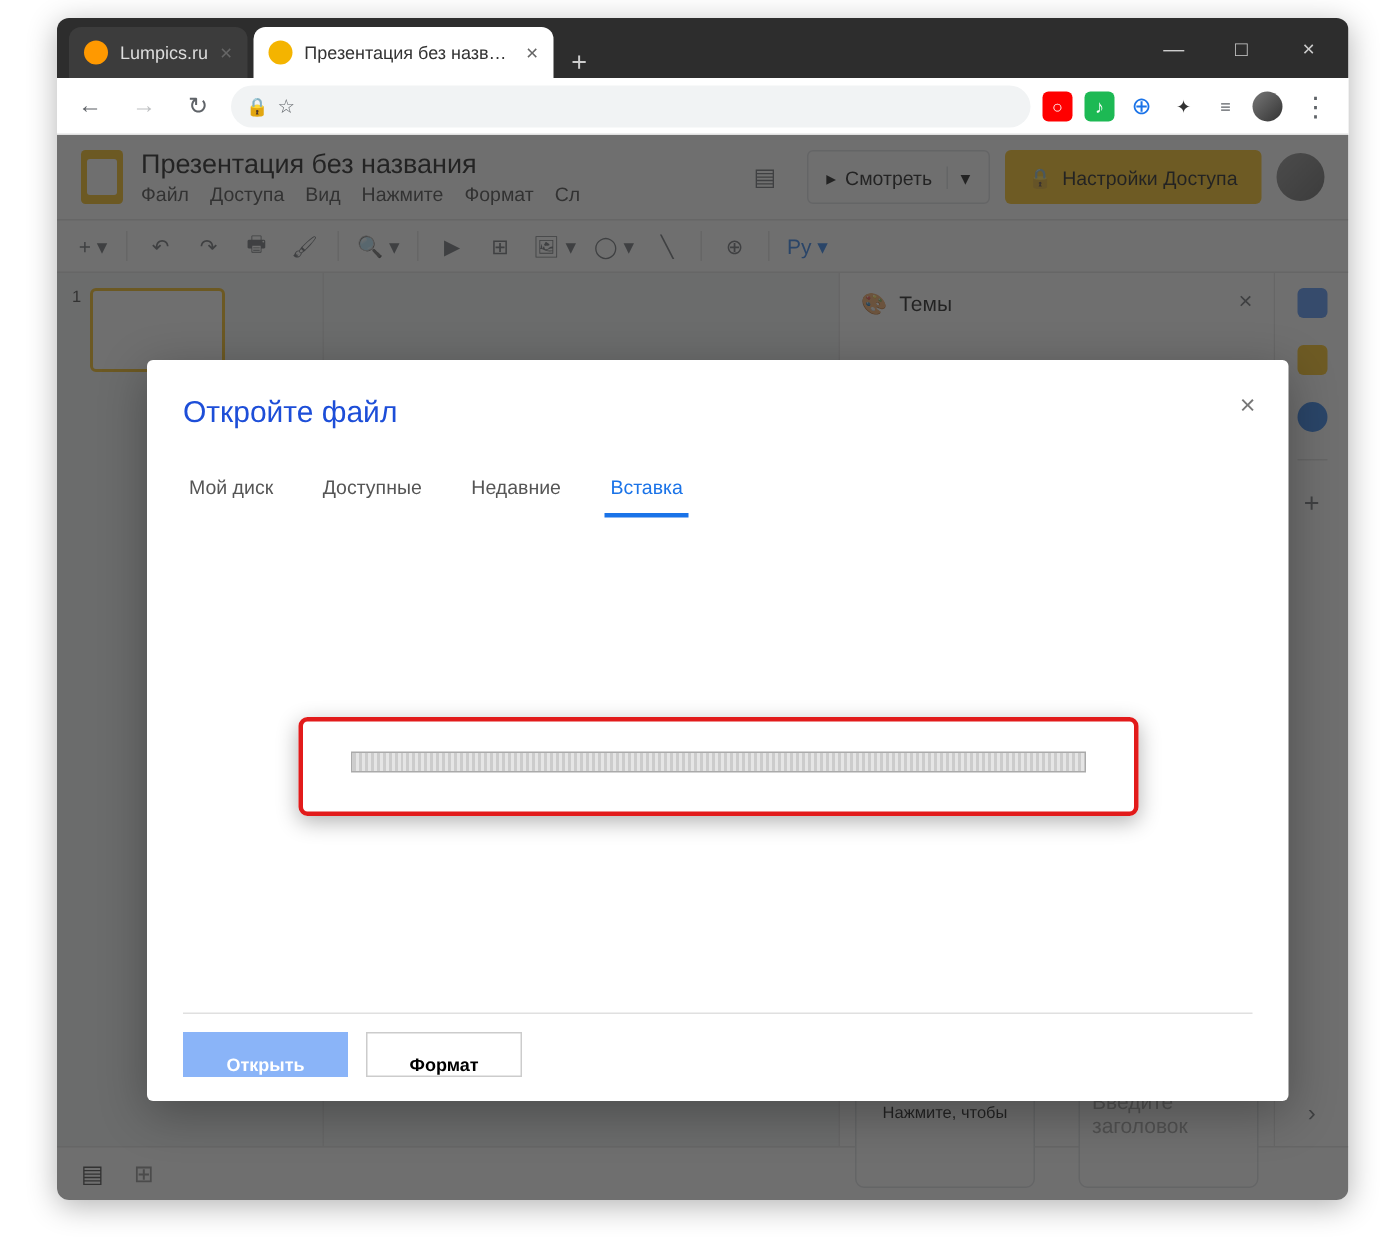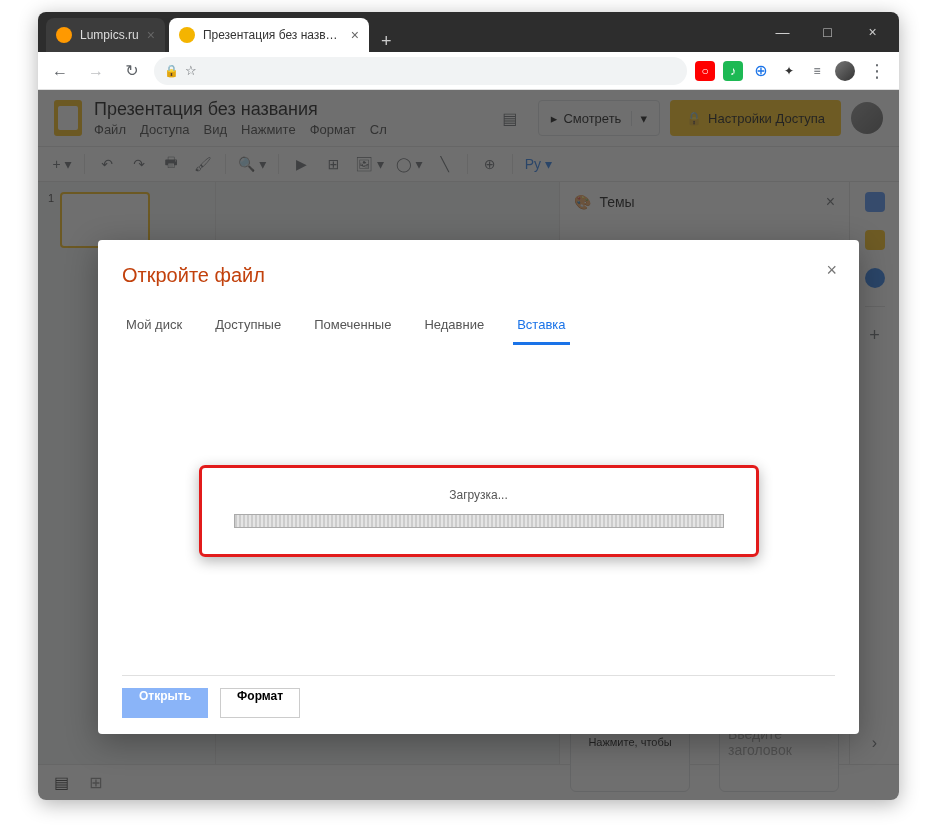--- a/index.html
+++ b/index.html
@@ -51,31 +51,31 @@
 .theme-panel{position:absolute;right:0;top:0;width:290px;height:100%;background:#fff;border-left:1px solid #e0e0e0}
 .theme-header{height:40px;display:flex;align-items:center;padding:0 14px;font-size:14px;gap:8px}
 .theme-close{margin-left:auto;color:#5f6368;cursor:pointer;font-size:16px}
 .theme-cards{padding:10px;display:flex;gap:29px}
 .theme-card{flex:1;height:100px;border:1px solid #dadce0;border-radius:6px;background:#fff;padding:8px;font-size:11px;display:flex;flex-direction:column;justify-content:center;align-items:center}
 .right-rail{width:50px;background:#fff;border-left:1px solid #e0e0e0;display:flex;flex-direction:column;align-items:center;padding-top:10px;gap:18px}
 .rail-icon{width:20px;height:20px;border-radius:4px}
 .bottombar{height:36px;border-top:1px solid #e0e0e0;display:flex;align-items:center;padding:0 16px;gap:20px}
 .overlay{position:absolute;inset:0;background:rgba(50,50,50,.7);z-index:50}
 .modal{position:absolute;top:150px;left:60px;right:40px;bottom:66px;background:#fff;border-radius:4px;box-shadow:0 8px 32px rgba(0,0,0,.3);z-index:60;display:flex;flex-direction:column;padding:24px 24px 16px}
-.modal-title{font-size:20px;color:#c2410c}
+.modal-title{font-size:20px;color:#1d4ed8}
 .modal-close{position:absolute;top:20px;right:22px;font-size:18px;color:#777;cursor:pointer}
 .modal-tabs{display:flex;gap:25px;margin-top:20px;border-bottom:1px solid transparent;font-size:13px;color:#555}
 .mtab{padding:10px 4px;cursor:pointer}
 .mtab.active{color:#1a73e8;border-bottom:3px solid #1a73e8}
 .modal-body{flex:1;display:flex;align-items:center;justify-content:center}
 .loading-box{width:560px;border:3px solid #e21b1b;border-radius:6px;padding:20px 32px 26px;text-align:center;box-shadow:0 4px 14px rgba(0,0,0,.3)}
 .load-text{font-size:12px;color:#555;margin-bottom:12px}
 .progress{height:14px;background:repeating-linear-gradient(90deg,#ccc 0,#ccc 2px,#e5e5e5 2px,#e5e5e5 4px);border:1px solid #aaa}
 .modal-footer{display:flex;gap:12px;padding-top:12px;border-top:1px solid #e0e0e0}
-.fbtn{height:30px;padding:0 16px;border:1px solid #ccc;background:#fff;font-size:12px;font-weight:bold;cursor:pointer;display:flex;align-items:flex-start}
+.fbtn{height:30px;padding:0 28px;border:1px solid #ccc;background:#fff;font-size:12px;font-weight:bold;cursor:pointer;display:flex;align-items:flex-end}
 .fbtn.primary{background:#8ab4f8;color:#fff;border-color:#8ab4f8}
 </style>
 </head>
 <body>
 
 <div class="window">
   <div class="titlebar">
     <div class="tab">
       <div class="tab-favicon" style="background:#f90"></div>
       <span class="tab-text">Lumpics.ru</span>
@@ -202,27 +202,25 @@
       <div style="color:#888">⊞</div>
     </div>
 
     <div class="overlay"></div>
     <div class="modal">
       <div class="modal-title">Откройте файл</div>
       <div class="modal-close">×</div>
       <div class="modal-tabs">
         <div class="mtab">Мой диск</div>
         <div class="mtab">Доступные</div>
-        <div class="mtab">Помеченные</div>
         <div class="mtab">Недавние</div>
         <div class="mtab active">Вставка</div>
       </div>
       <div class="modal-body">
         <div class="loading-box">
-          <div class="load-text">Загрузка...</div>
           <div class="progress"></div>
         </div>
       </div>
       <div class="modal-footer">
         <div class="fbtn primary">
             <span>Открыть</span>
           </div>
         <div class="fbtn">
             <span>Формат</span>
           </div>

